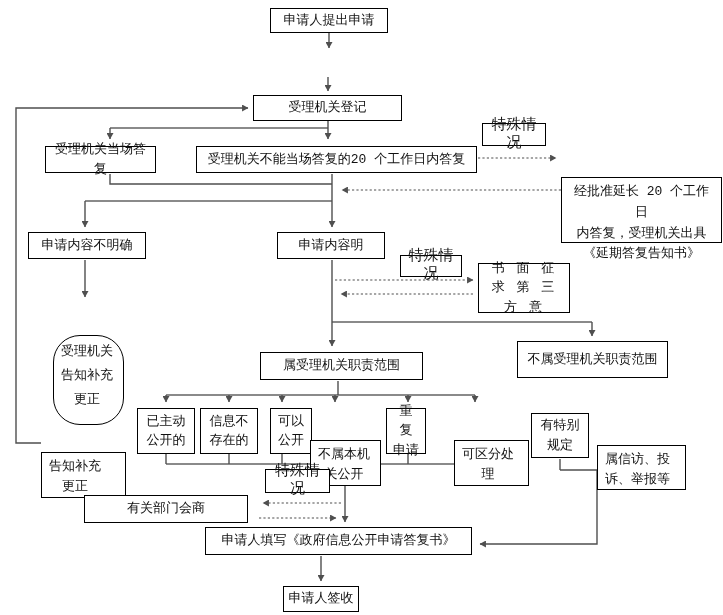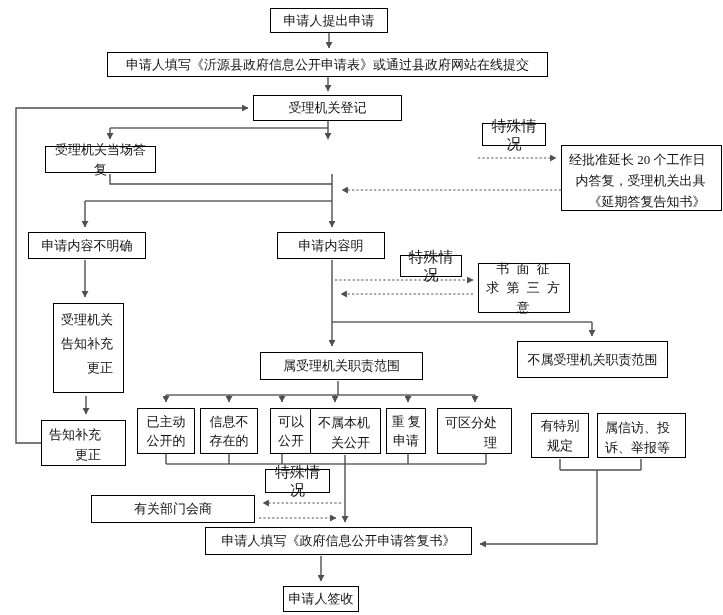--- a/index.html
+++ b/index.html
@@ -1,34 +1,34 @@
 <!DOCTYPE html>
 <html><head>
 <meta charset="utf-8">
 <style>
   html,body{margin:0;padding:0;background:#fff;}
   #canvas{
     position:relative;width:723px;height:615px;background:#fff;
-    font-family:Liberation Serif, serif;
+    font-family:Liberation Mono, monospace;
     overflow:hidden;
   }
   #edges{position:absolute;left:0;top:0;width:723px;height:615px;}
   .e{fill:none;stroke:#4f4f4f;stroke-width:1.4;}
   .b{fill:none;stroke:#8a8a8a;stroke-width:2.2;}
   .d{fill:none;stroke:#4f4f4f;stroke-width:1.2;stroke-dasharray:2.2 2.2;}
   .node{
     position:absolute;box-sizing:border-box;background:#fff;
     border:1.5px solid #000;color:#111;
     display:flex;align-items:center;justify-content:center;
     text-align:center;white-space:pre-line;
     font-size:13px;line-height:1.5;padding:1px 3px;
   }
   .node.sm{font-size:15px;border-width:1px;line-height:1.2;}
-  .node.al{justify-content:flex-start;align-items:flex-start;text-align:right;padding:4px 7px;}
-  .node.tall{line-height:1.85;}
+  .node.al{justify-content:flex-start;align-items:flex-start;text-align:center;padding:4px 7px;margin-top:32px;}
+  .node.tall{line-height:1.85;border-radius:27px;}
   .node.wide-space{letter-spacing:2px;}
 </style>
 </head>
 <body>
 
 <div id="canvas">
 
   <svg id="edges" viewBox="0 0 723 615" xmlns="http://www.w3.org/2000/svg">
     <defs>
       <marker id="ah" viewBox="0 0 10 10" refX="8.5" refY="5" markerWidth="9" markerHeight="7" orient="auto" markerUnits="userSpaceOnUse">
@@ -83,26 +83,26 @@
       <path class="d" d="M561,190 H342" marker-end="url(#ah)"></path>
       <path class="d" d="M335,280 H473" marker-end="url(#ah)"></path>
       <path class="d" d="M473,294 H341" marker-end="url(#ah)"></path>
       <path class="d" d="M341,503 H263" marker-end="url(#ah)"></path>
       <path class="d" d="M259,518 H336" marker-end="url(#ah)"></path>
     </g>
   </svg>
 
   <div class="node" style="left:270px;top:8px;width:118px;height:25px">申请人提出申请</div>
 
-  <div class="node" style="left:107px;top:52px;width:441px;height:25px">申请人填写《沂源县政府信息公开申请表》或通过县政府网站在线提交</div>
 
   <div class="node" style="left:253px;top:95px;width:149px;height:26px">受理机关登记</div>
 
   <div class="node" style="left:45px;top:146px;width:111px;height:27px">受理机关当场答复</div>
 
+  <div class="node" style="left:196px;top:146px;width:281px;height:27px">受理机关不能当场答复的20 个工作日内答复</div>
 
   <div class="node sm" style="left:482px;top:123px;width:64px;height:23px">特殊情况</div>
 
   <div class="node al" style="left:561px;top:145px;width:161px;height:66px;line-height:1.6">经批准延长 20 个工作日
 内答复，受理机关出具
 《延期答复告知书》</div>
 
   <div class="node" style="left:28px;top:232px;width:118px;height:27px">申请内容不明确</div>
 
   <div class="node" style="left:277px;top:232px;width:108px;height:27px">申请内容明</div>
@@ -128,33 +128,33 @@
 
   <div class="node" style="left:270px;top:408px;width:42px;height:46px">可以
 公开</div>
 
   <div class="node al" style="left:310px;top:408px;width:71px;height:46px">不属本机
 关公开</div>
 
   <div class="node" style="left:386px;top:408px;width:40px;height:46px">重 复
 申请</div>
 
-  <div class="node al" style="left:437px;top:408px;width:75px;height:46px">可区分处
+  <div class="node al" style="left:454px;top:408px;width:75px;height:46px">可区分处
 理</div>
 
   <div class="node" style="left:531px;top:413px;width:58px;height:45px">有特别
 规定</div>
 
   <div class="node al" style="left:597px;top:413px;width:89px;height:45px">属信访、投
 诉、举报等</div>
 
   <div class="node al" style="left:41px;top:420px;width:85px;height:46px">告知补充
 更正</div>
 
   <div class="node sm" style="left:265px;top:469px;width:65px;height:24px">特殊情况</div>
 
-  <div class="node" style="left:91px;top:495px;width:164px;height:28px">有关部门会商</div>
+  <div class="node" style="left:84px;top:495px;width:164px;height:28px">有关部门会商</div>
 
   <div class="node" style="left:205px;top:527px;width:267px;height:28px">申请人填写《政府信息公开申请答复书》</div>
 
   <div class="node" style="left:283px;top:586px;width:76px;height:26px">申请人签收</div>
 
 </div>
 
 </body></html>

